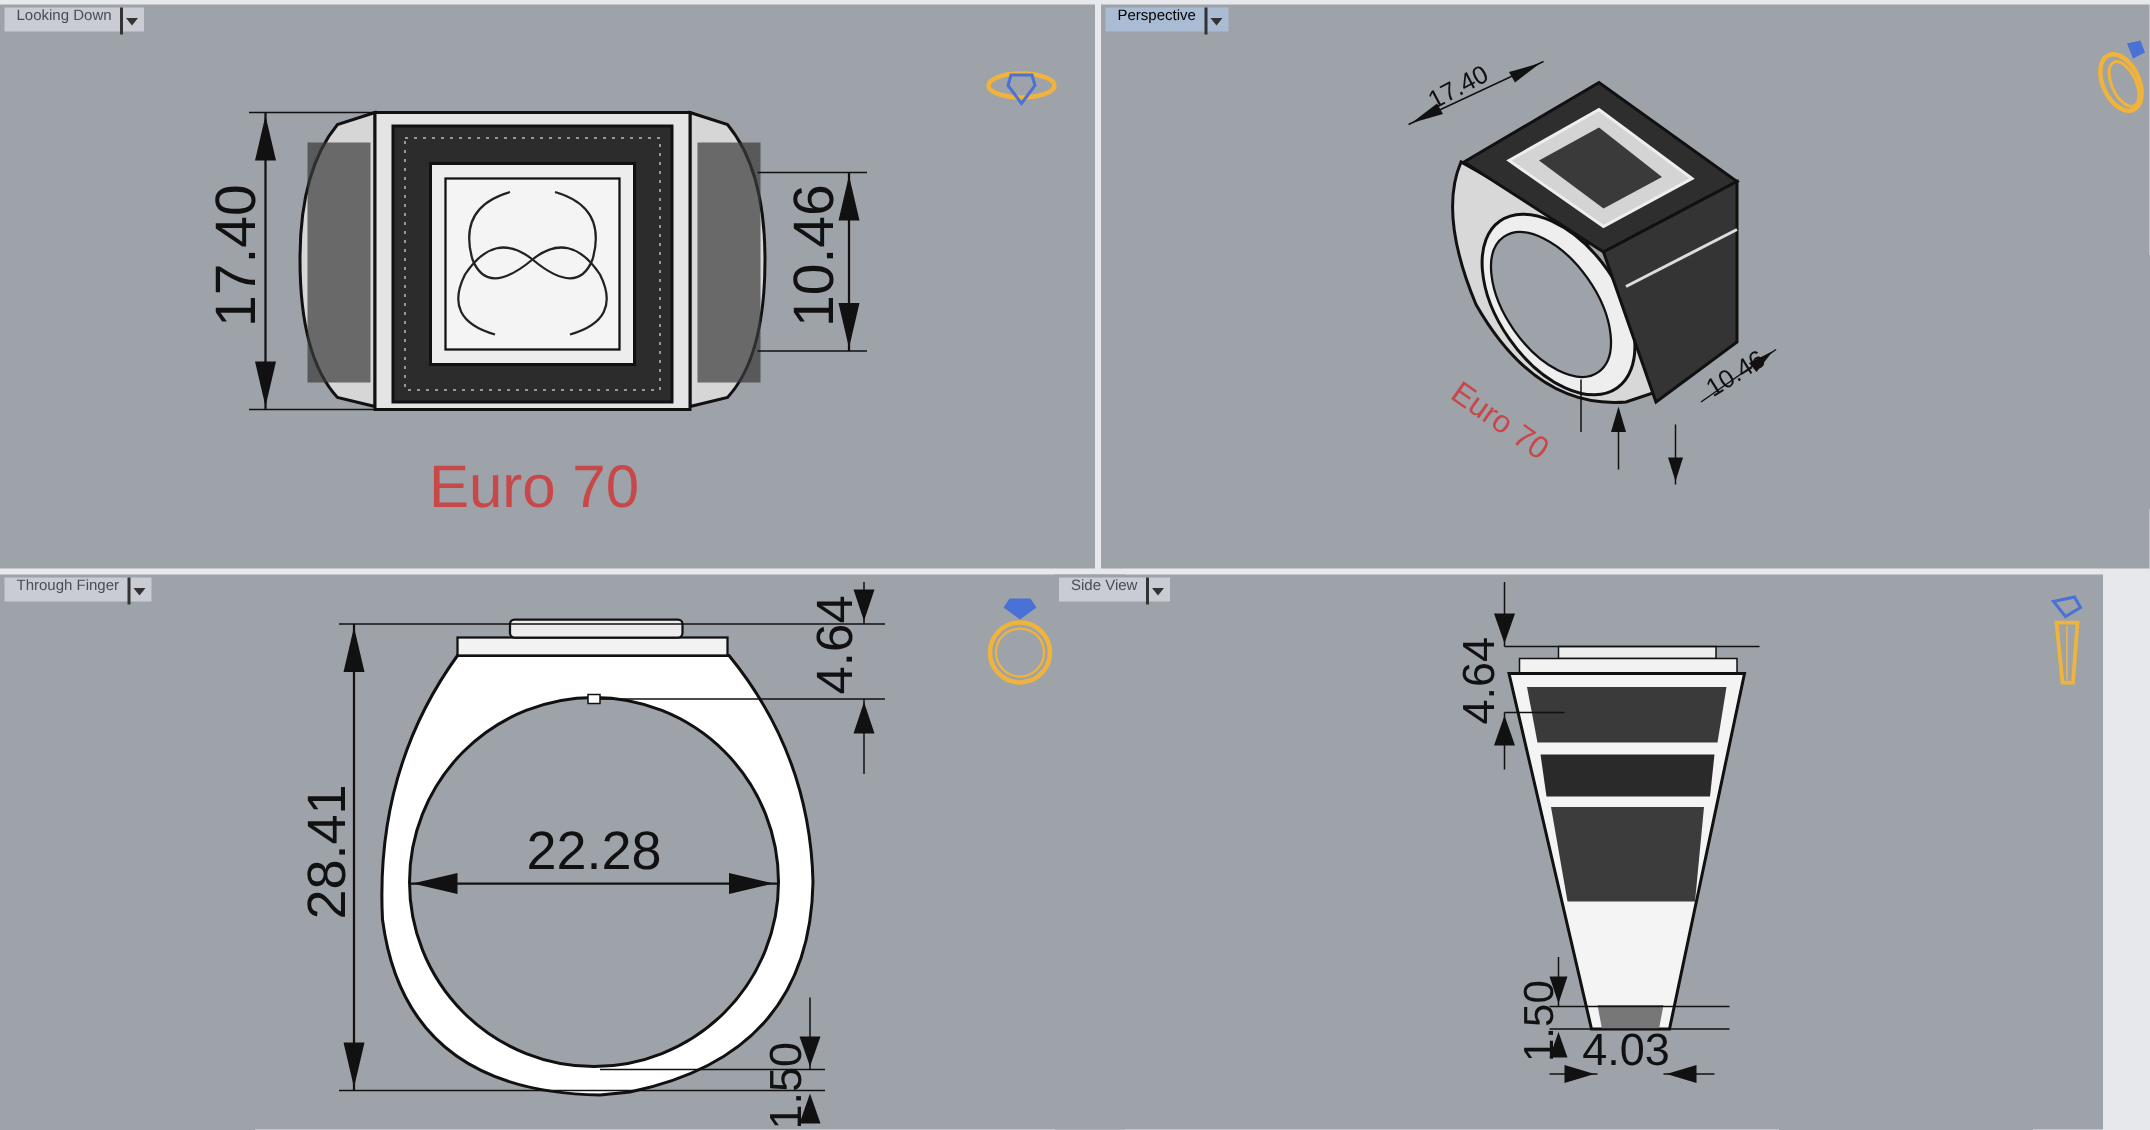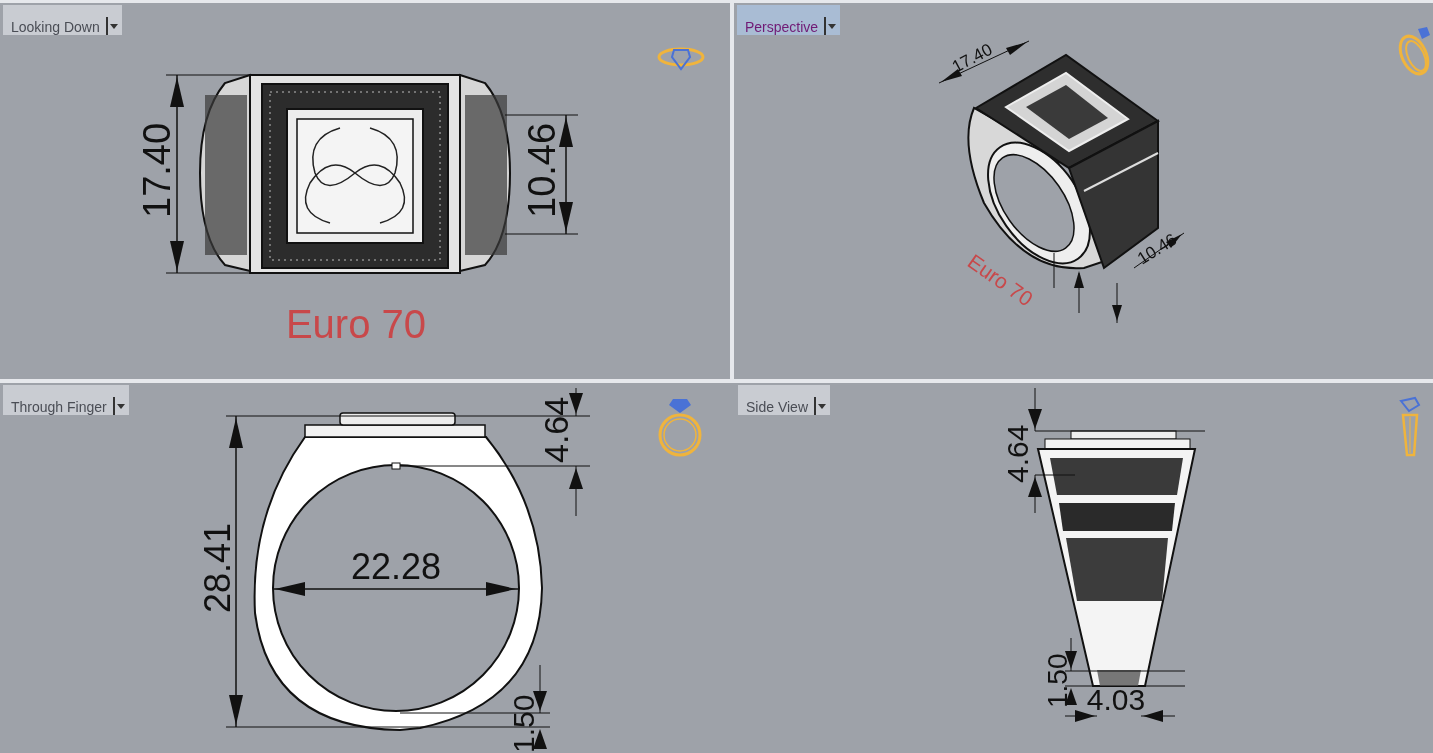--- a/index.html
+++ b/index.html
@@ -1,23 +1,23 @@
 <!DOCTYPE html>
 <html><head>
 <meta charset="utf-8">
 <style>
   html,body{margin:0;padding:0;}
   body{width:1433px;height:753px;background:#e6e8ec;position:relative;overflow:hidden;font-family:"Liberation Sans",sans-serif;}
   .vp{position:absolute;background:#9ea2a9;overflow:hidden;}
   #vp-tl{left:0;top:3px;width:730px;height:376px;}
   #vp-tr{left:734px;top:3px;width:699px;height:376px;}
   #vp-bl{left:0;top:383px;width:730px;height:370px;padding-left:20px;}
-  #vp-br{left:735px;top:383px;width:699px;height:370px;}
-  .vtab{position:absolute;left:3px;top:2px;height:30px;display:flex;align-items:flex-end;background:#c9ccd2;color:#4a4d55;font-size:14px;padding:0 2px 0 8px;}
-  .vtab.active{background:#a9bcd4;color:#701a75;}
+  #vp-br{left:703px;top:383px;width:699px;height:370px;}
+  .vtab{position:absolute;left:3px;top:2px;height:16px;display:flex;align-items:flex-start;background:#c9ccd2;color:#4a4d55;font-size:10px;padding:0 2px 0 8px;}
+  .vtab.active{background:#a9bcd4;color:#000000;}
   .vtab .lbl{padding-right:6px;}
   .vtab .dd{width:12px;height:18px;border-left:2px solid #333;display:flex;align-items:center;justify-content:center;cursor:pointer;}
   .vtab .dd:after{content:"";border-left:4px solid transparent;border-right:4px solid transparent;border-top:5px solid #333;}
   svg{position:absolute;left:0;top:0;}
   .dimtext{font-family:"Liberation Sans",sans-serif;fill:#111;}
   .icon{position:absolute;}
 </style>
 </head>
 <body>
 

